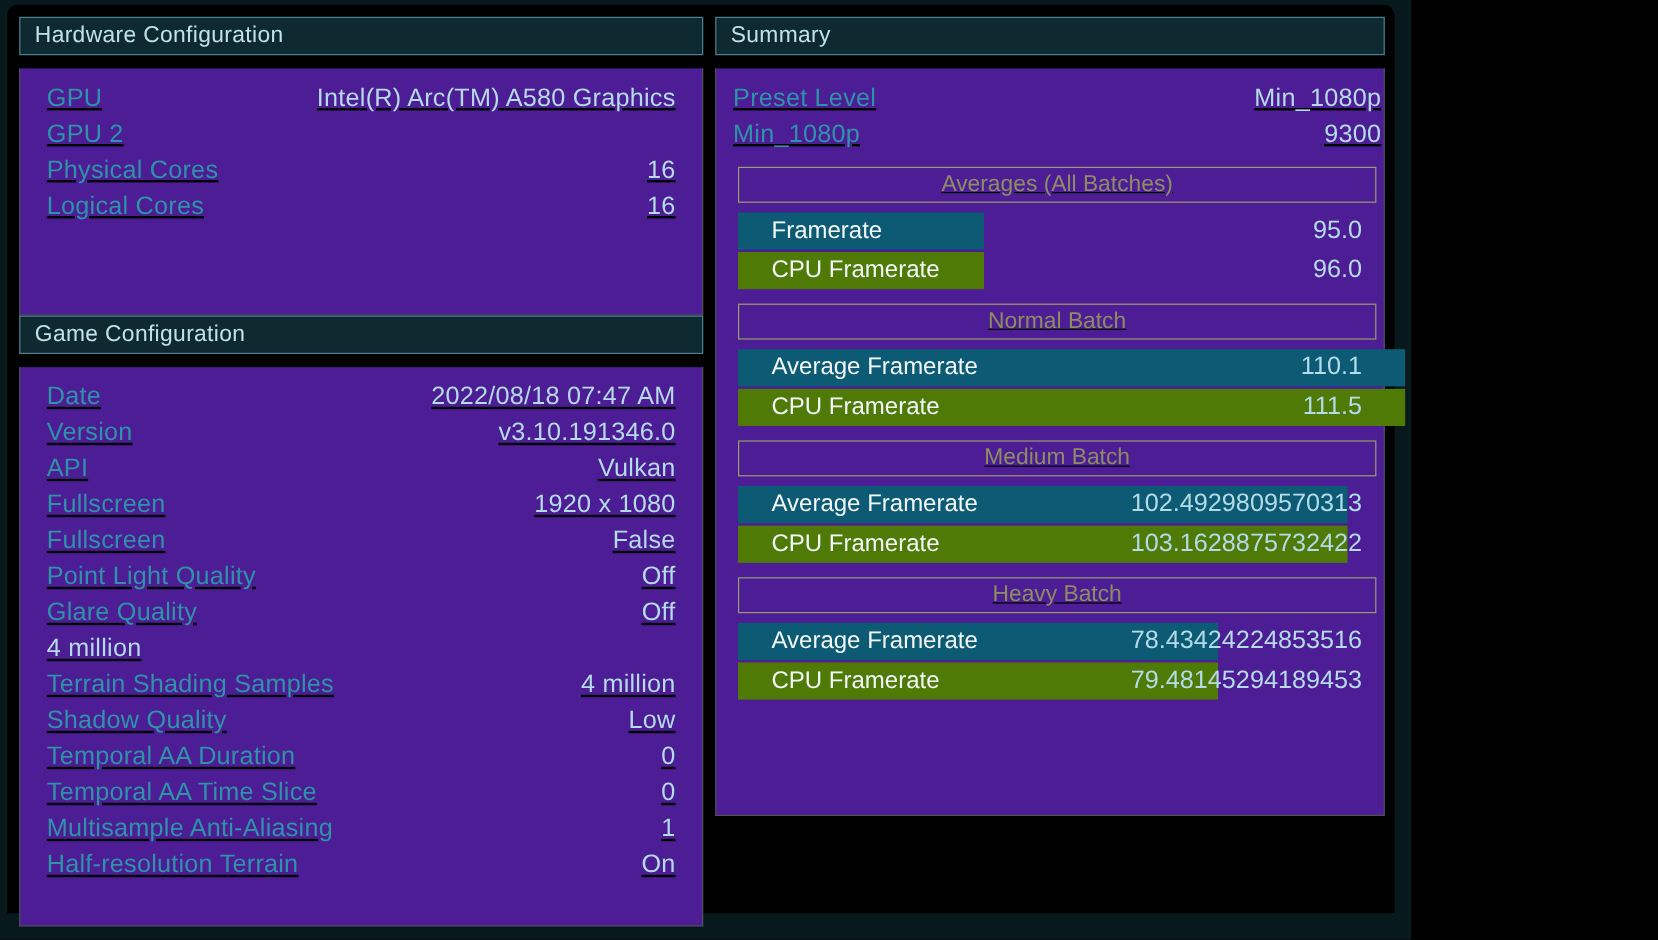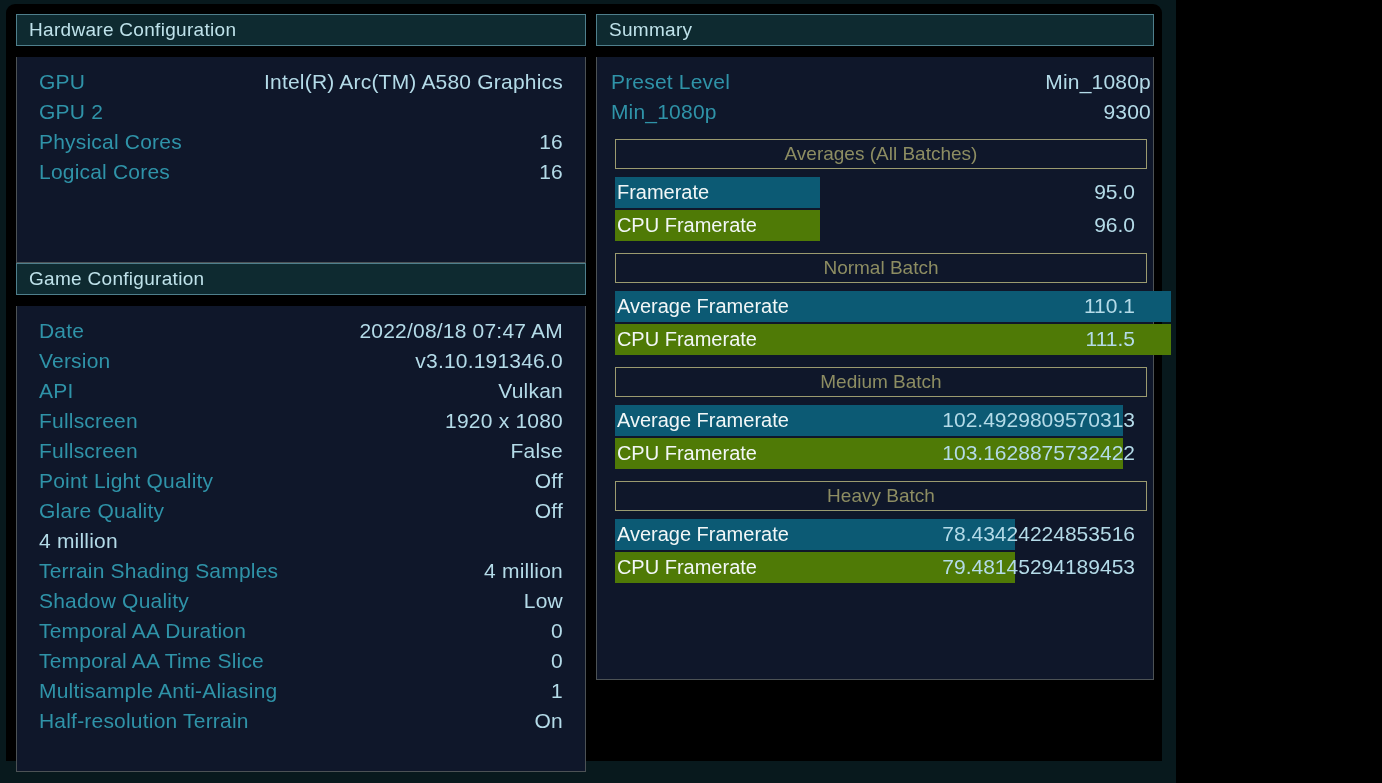--- a/index.html
+++ b/index.html
@@ -52,24 +52,25 @@
     height: 32px;
     padding: 0 0 0 12px;
     box-sizing: border-box;
     letter-spacing: .3px;
   }
 
   
   .panel {
     border: 1px solid #4c5255;
     border-top: none;
-    background: #0f172a;
+    background: #4c1d95;
     box-sizing: border-box;
     padding: 10px 22px 10px 22px;
     margin-top: 11px;
+    text-decoration: underline;
   }
   .panel.tall  { height: 206px; }
   .panel.tall2 { height: 466px; }
   .panel.summary { height: 623px; padding: 10px 2px 10px 14px; }
 
   
   .kv {
     display: flex;
     justify-content: space-between;
     align-items: baseline;
@@ -113,21 +114,21 @@
     left: 0;
     top: 0;
     bottom: 0;
     height: 31px;
   }
   .bar-fill.gpu { background: #0c5a74; }
   .bar-fill.cpu { background: #4f7a06; }
 
   .bar-label {
     position: absolute;
-    left: 2px;
+    left: 28px;
     top: 0;
     height: 31px;
     line-height: 30px;
     font-size: 20px;
     color: #f2f7f7;
     z-index: 2;
     white-space: nowrap;
   }
   .bar-value {
     position: absolute;

